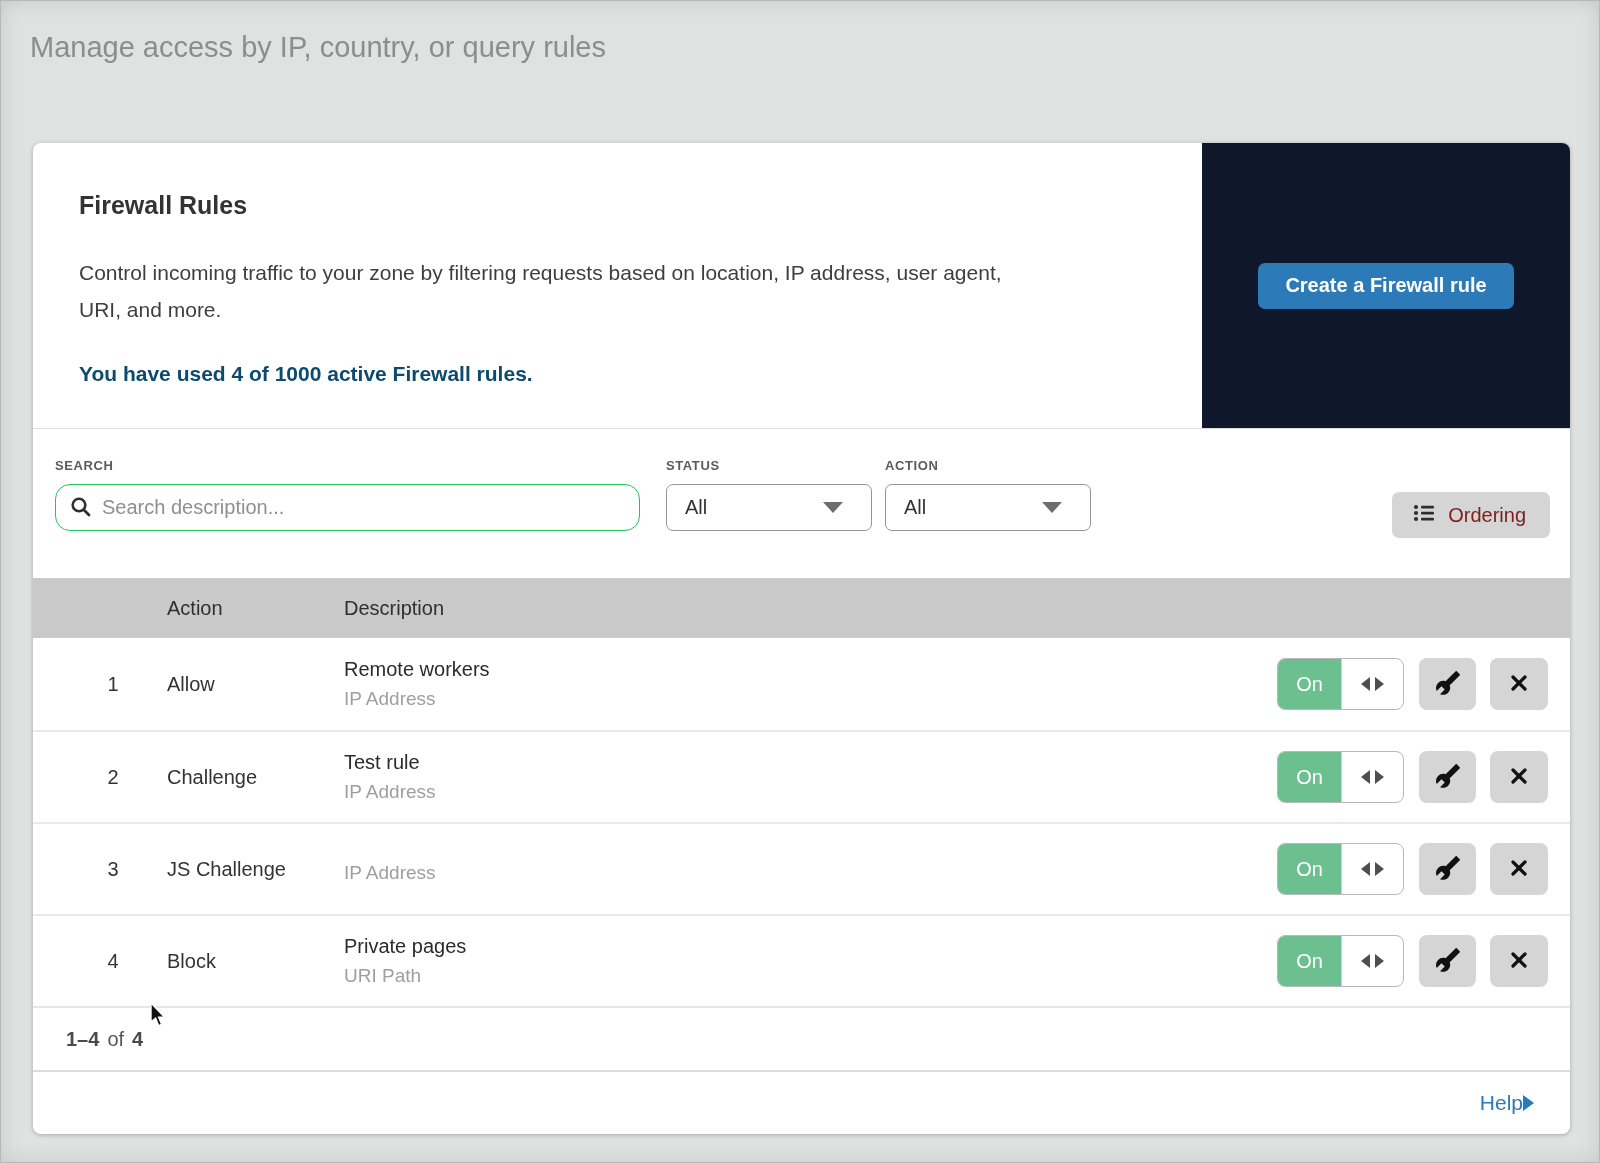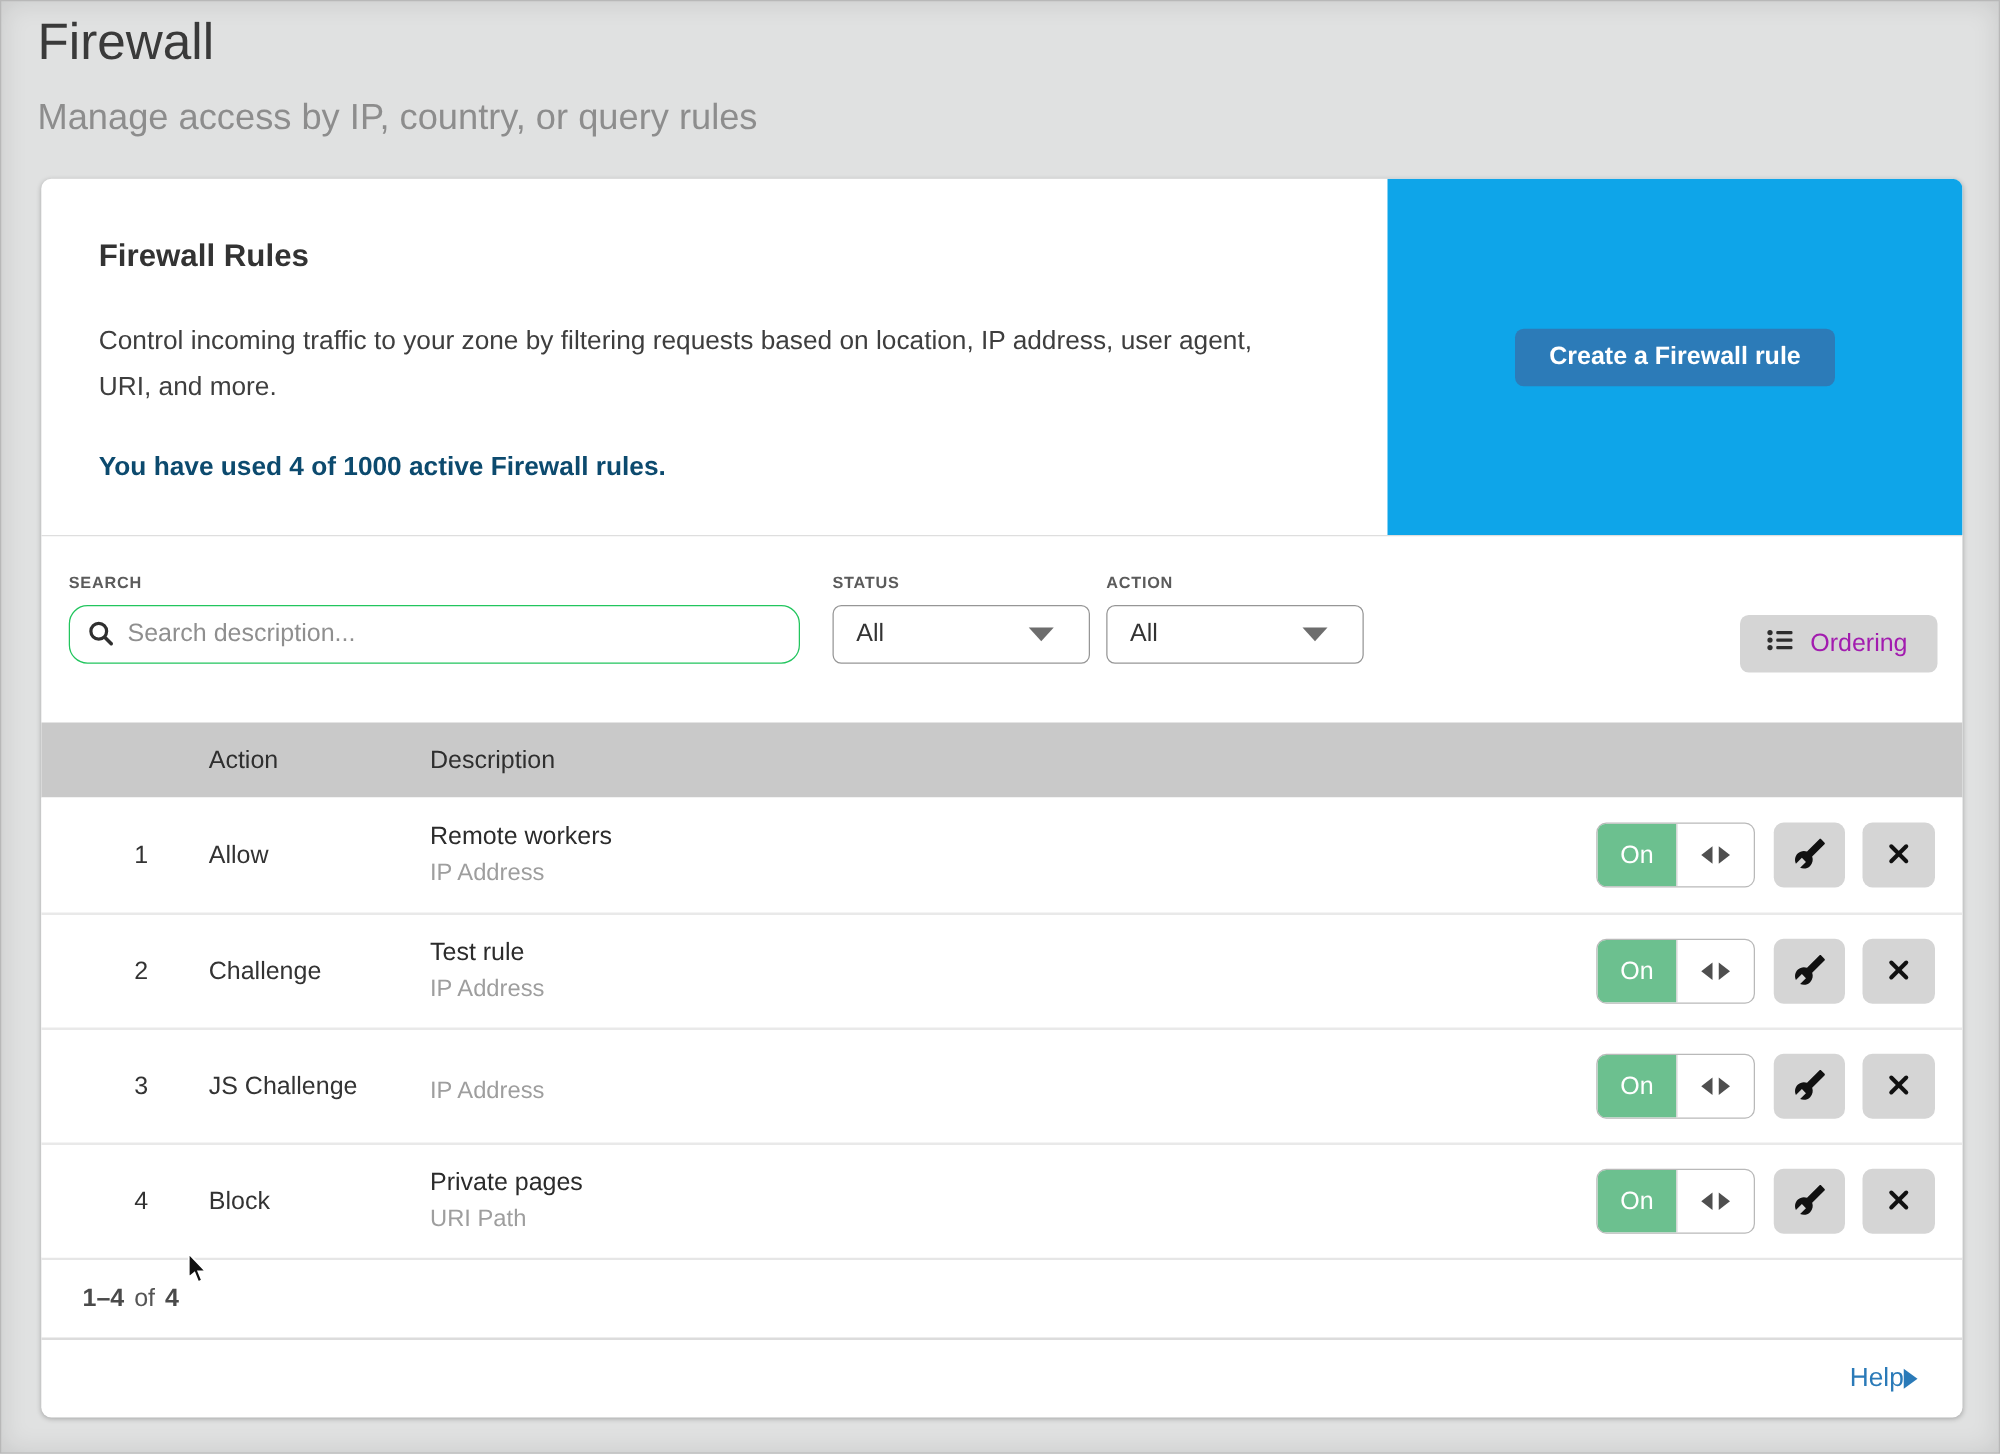--- a/index.html
+++ b/index.html
@@ -28,21 +28,21 @@
     box-shadow:0 1px 4px rgba(0,0,0,.25);
     display:flex; flex-direction:column;
   }
 
   
   .overview { display:flex; height:286px; flex-shrink:0; border-bottom:1px solid #dedede; }
   .overview-left { flex:1; padding:48px 40px 0 46px; }
   .overview-title { font-size:25px; font-weight:700; color:#333; }
   .overview-desc { margin-top:34px; font-size:21px; line-height:37px; color:#3e3e3e; max-width:950px; }
   .overview-usage { margin-top:34px; font-size:21px; font-weight:700; color:#0c4a6e; }
-  .overview-right { width:460px; background:#0ea5e9; display:flex; align-items:center; justify-content:center; }
+  .overview-right { width:368px; background:#0f172a; display:flex; align-items:center; justify-content:center; }
   .btn-create {
     background:#2c7bb8; color:#fff; border:none; border-radius:7px;
     height:46px; padding:0 27px; font-size:20px; font-weight:700;
     font-family:inherit; cursor:pointer;
   }
 
   
   .filters { display:flex; align-items:flex-start; padding:29px 20px 0 22px; height:149px; flex-shrink:0; }
   .filter-group { display:flex; flex-direction:column; }
   .filter-label { font-size:13px; font-weight:700; color:#5b5b5b; letter-spacing:.6px; margin-bottom:11px; }
@@ -58,21 +58,21 @@
     display:flex; align-items:center; justify-content:space-between;
     padding:0 28px 0 18px; font-size:20px; color:#333; background:#fff; cursor:pointer;
   }
   .caret-down { width:0; height:0; border-left:10px solid transparent; border-right:10px solid transparent; border-top:11px solid #6d6d6d; }
   .filter-status { margin-left:26px; }
   .filter-action { margin-left:13px; }
   .btn-ordering {
     margin-left:auto; margin-top:34px;
     display:flex; align-items:center; gap:12px;
     background:#d5d5d5; border:none; border-radius:7px; height:46px;
-    padding:0 24px 0 20px; font-size:20px; color:#a21caf; font-family:inherit; cursor:pointer;
+    padding:0 24px 0 20px; font-size:20px; color:#7f1d1d; font-family:inherit; cursor:pointer;
   }
 
   
   .table-head {
     height:60px; background:#c9c9c9; flex-shrink:0;
     display:grid; grid-template-columns:134px 177px 1fr; align-items:center;
     font-size:20px; color:#2f2f2f;
   }
   .rows { flex-shrink:0; border-bottom:2px solid #e6e6e6; }
   .row {
@@ -118,21 +118,20 @@
   .caret-right { width:0;height:0;border-top:8px solid transparent;border-bottom:8px solid transparent;border-left:11px solid #2a7ab8; }
 
   .cursor { position:absolute; left:146px; top:1001px; z-index:95; pointer-events:none; }
 </style>
 </head>
 <body>
 
 <div class="frame"></div>
 
 <div class="page-header">
-  <div class="page-title">Firewall</div>
   <div class="page-subtitle">Manage access by IP, country, or query rules</div>
 </div>
 
 <div class="card">
 
   <div class="overview">
     <div class="overview-left">
       <div class="overview-title">Firewall Rules</div>
       <div class="overview-desc">Control incoming traffic to your zone by filtering requests based on location, IP address, user agent, URI, and more.</div>
       <div class="overview-usage">You have used 4 of 1000 active Firewall rules.</div>

